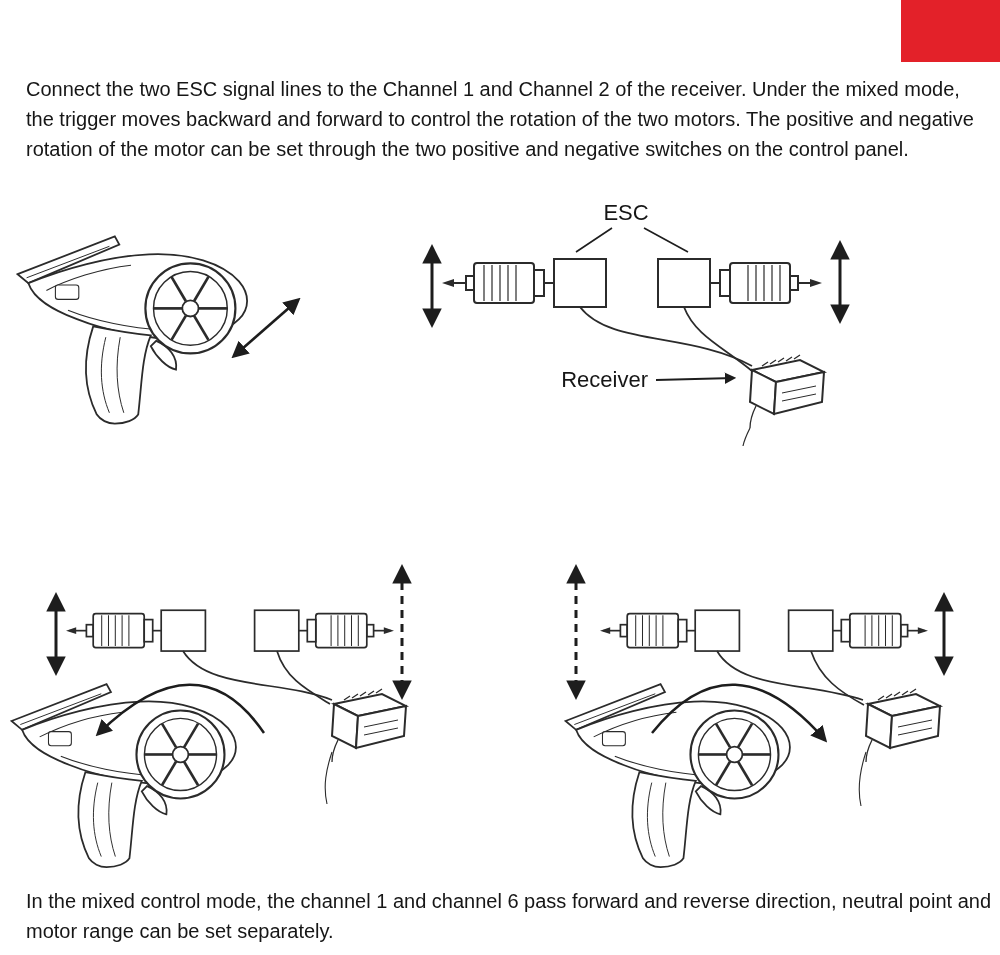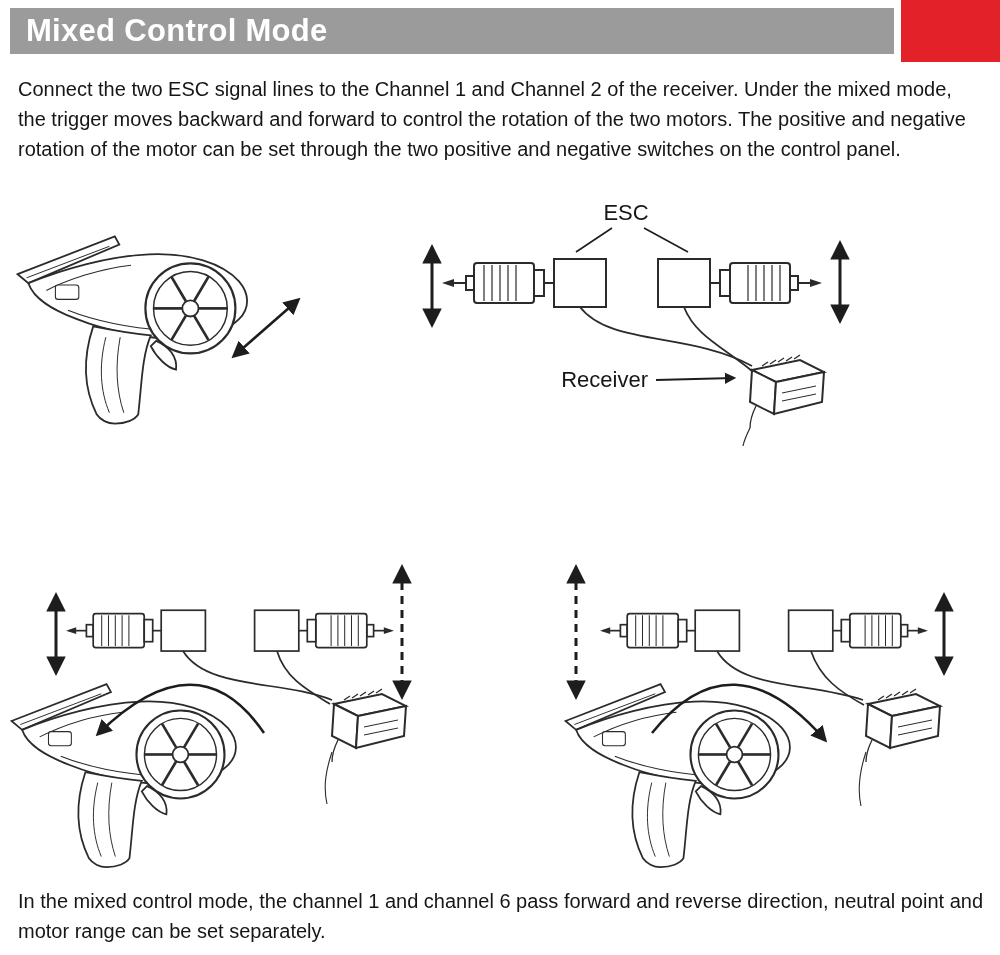--- a/index.html
+++ b/index.html
@@ -6,21 +6,21 @@
   html,body { background:#ffffff; }
   .page { position:relative; width:1000px; height:955px; background:#ffffff;
           font-family:"Liberation Sans", sans-serif; color:#1a1a1a; overflow:hidden; }
 
   .title-bar { position:absolute; left:10px; top:8px; width:884px; height:46px;
                background:#9b9b9b; display:flex; align-items:center; }
   .title-bar h1 { color:#ffffff; font-size:31px; font-weight:bold; padding-left:16px;
                   letter-spacing:0.3px; white-space:nowrap; }
   .red-block { position:absolute; top:0; right:0; width:99px; height:62px; background:#e32129; }
 
-  .para { position:absolute; left:18px; width:966px; font-size:20px; line-height:30px; color:#161616; }
+  .para { position:absolute; left:26px; width:966px; font-size:20px; line-height:30px; color:#161616; }
   #p1 { top:74px; }
   #p2 { top:446px; }
   #p3 { top:886px; }
 
   svg.diagram { position:absolute; overflow:visible; }
   #d1 { left:0; top:194px; }
   #d2 { left:2px; top:548px; }
   #d3 { left:500px; top:548px; }
 
   svg text { font-family:"Liberation Sans", sans-serif; fill:#161616; }
@@ -85,23 +85,20 @@
           <line x1="191" y1="104" x2="175" y2="131"></line>
           <line x1="187" y1="96" x2="155" y2="96"></line>
           <line x1="191" y1="88" x2="175" y2="61"></line>
           <line x1="200" y1="88" x2="216" y2="61"></line>
         </g>
         <circle cx="196" cy="96" r="9"></circle>
       </g>
     </defs>
   </svg>
 
-  <div class="title-bar">
-    <h1>Mixed Control Mode</h1>
-  </div>
   <div class="red-block"></div>
 
   <p class="para" id="p1">Connect the two ESC signal lines to the Channel 1 and Channel 2 of the receiver. Under the mixed mode, the trigger moves backward and forward to control the rotation of the two motors. The positive and negative rotation of the motor can be set through the two positive and negative switches on the control panel.</p>
 
   <svg id="d1" class="diagram" width="1000" height="252" viewBox="0 0 1000 252">
 
     <g>
       <use href="#sym-transmitter" transform="translate(14,28) scale(0.9)"></use>
     </g>
     <line x1="234" y1="162" x2="298" y2="106" stroke="#1d1d1d" stroke-width="2.6" marker-start="url(#ah)" marker-end="url(#ah)"></line>

